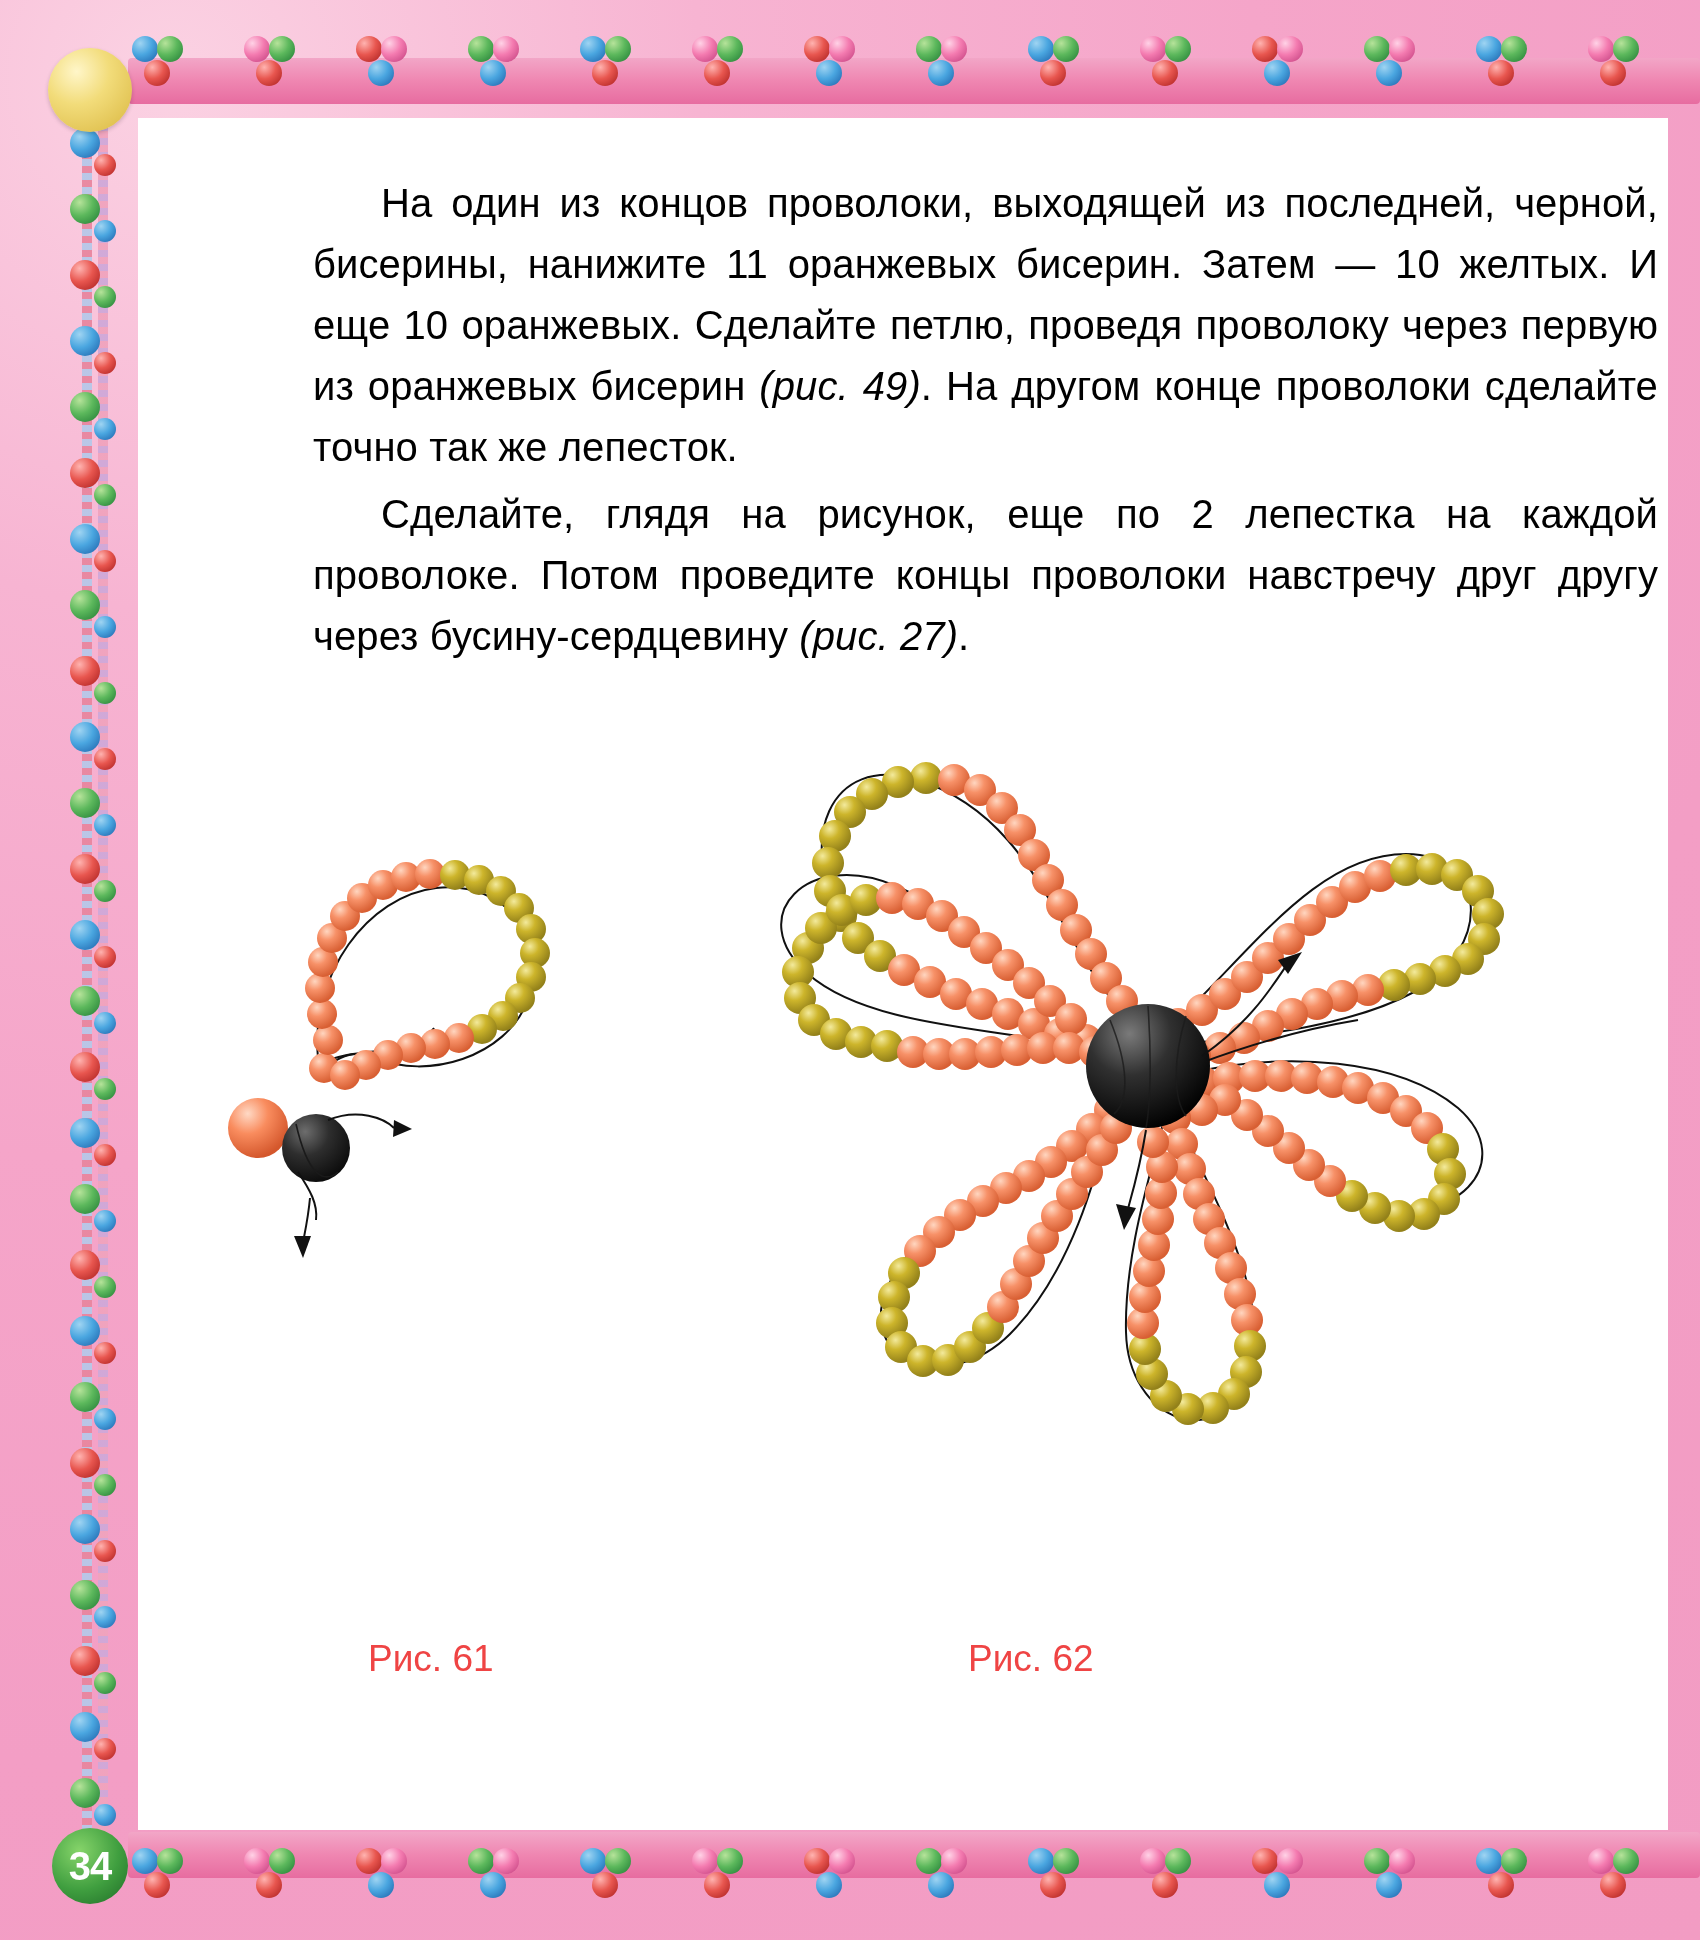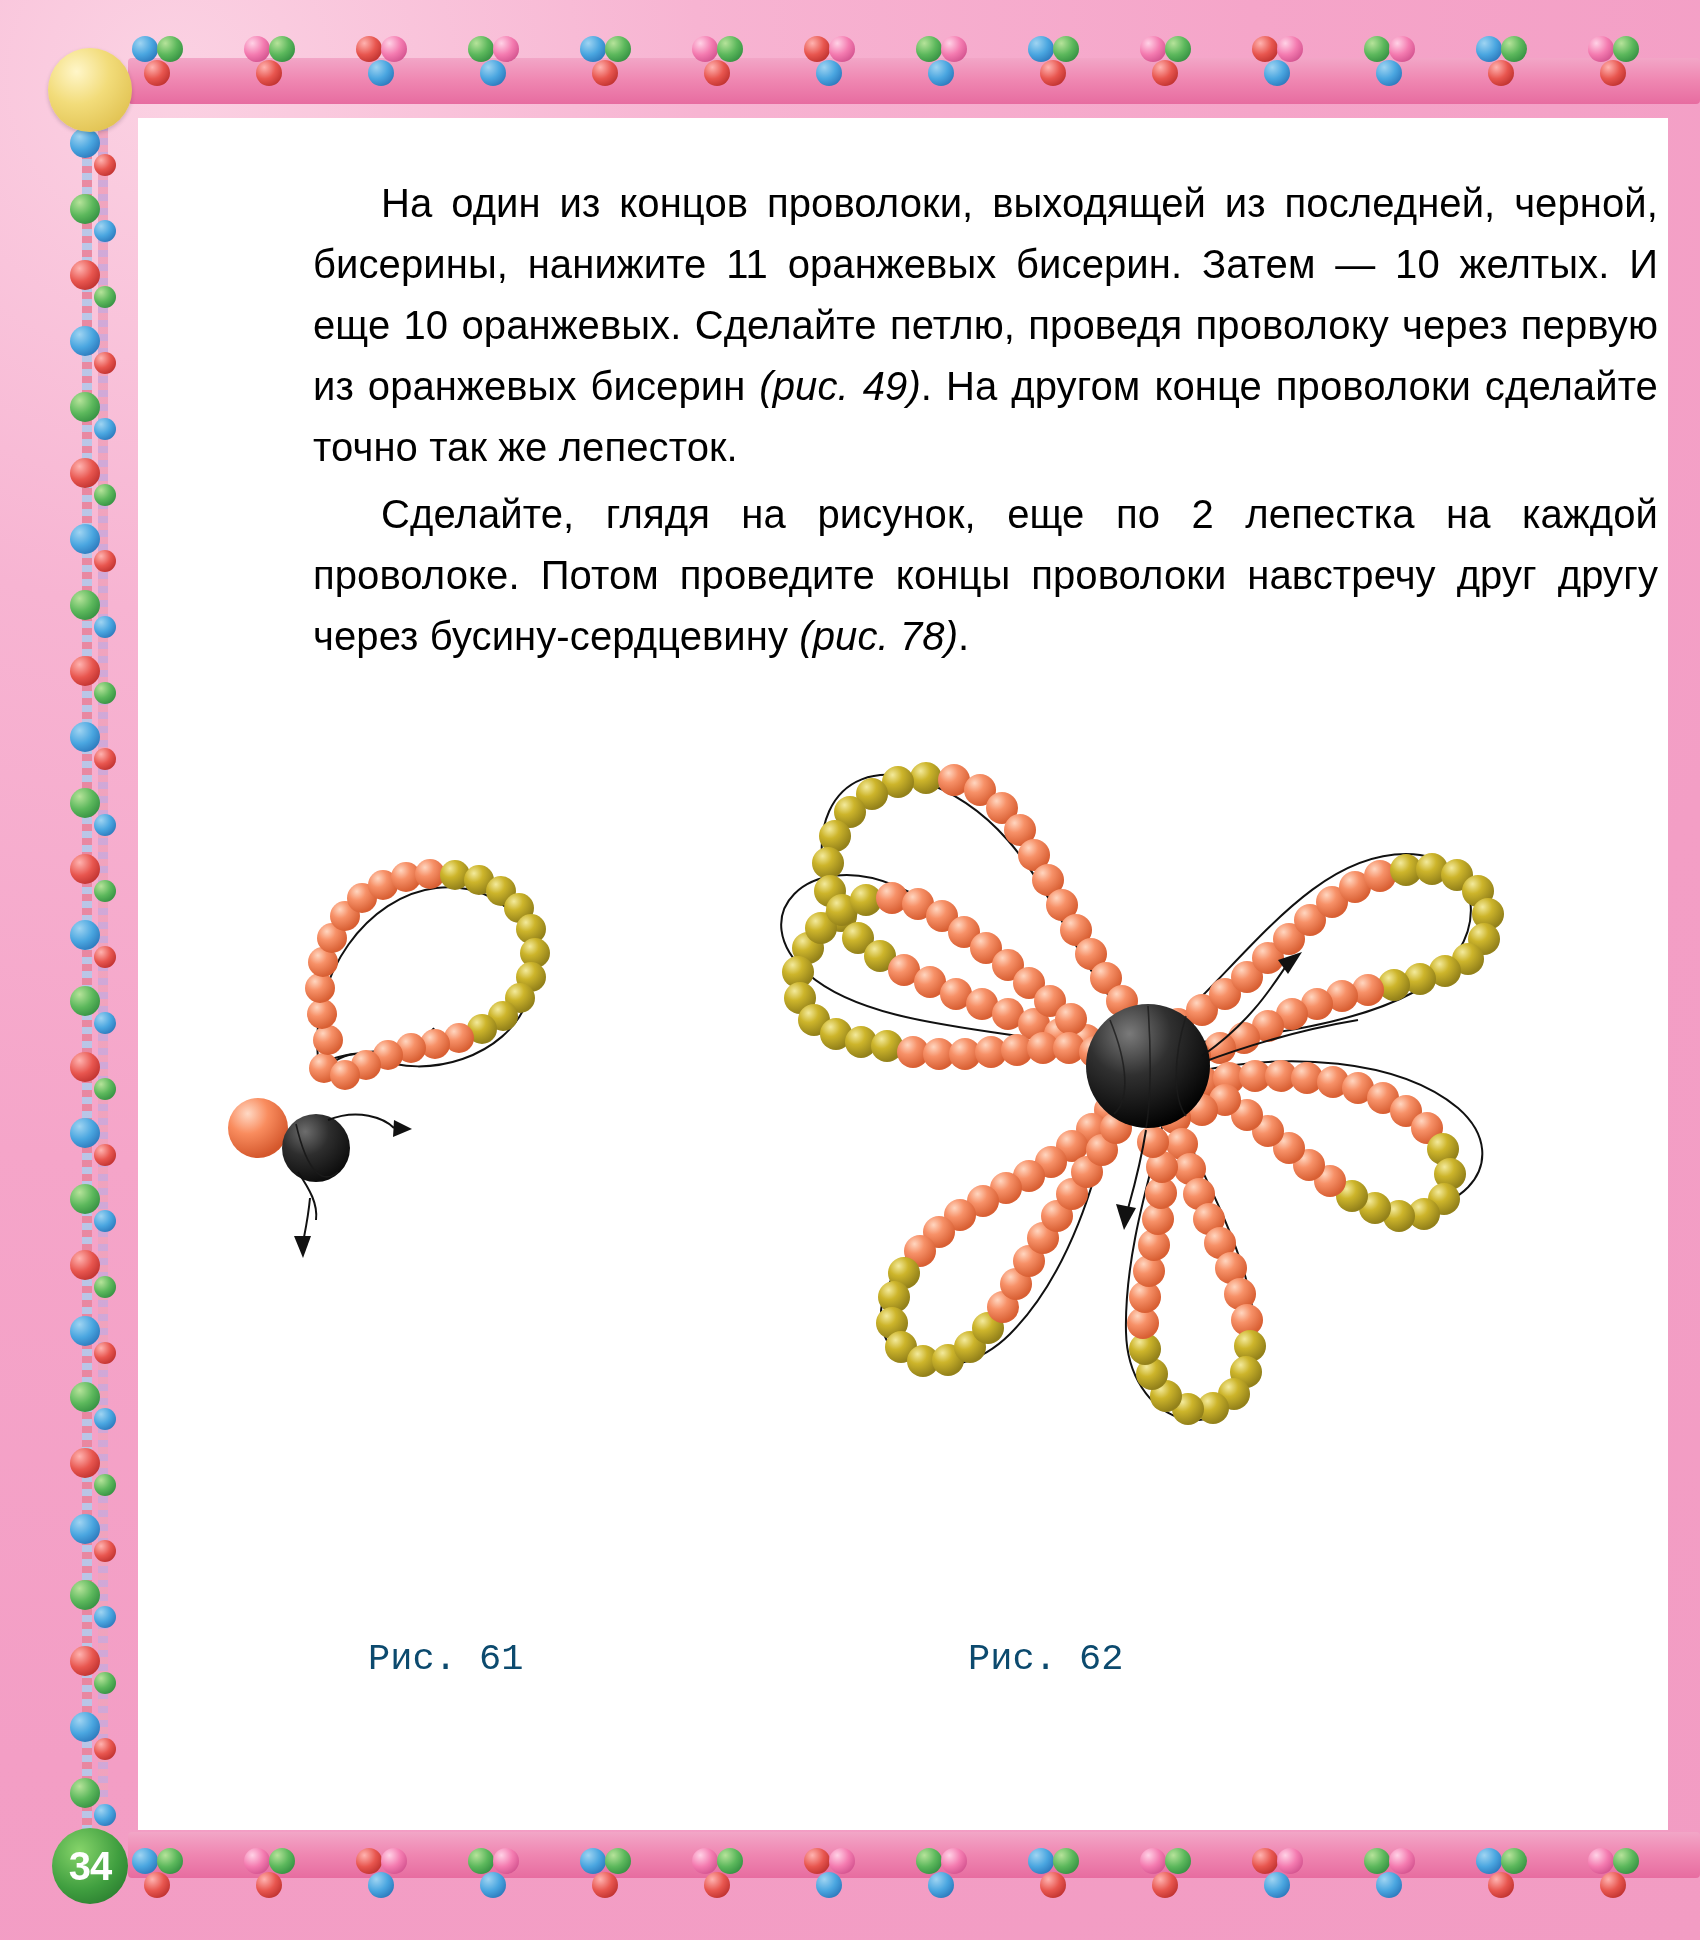--- a/index.html
+++ b/index.html
@@ -189,39 +189,39 @@
   .figures {
     position: absolute;
     left: 0;
     top: 500px;
     width: 1530px;
     height: 1080px;
   }
   .fig-caption {
     position: absolute;
     font-size: 37px;
-    color: #0c4a6e;
-    font-family: Liberation Mono, monospace;
+    color: #ef4444;
+    font-family: Liberation Sans, sans-serif;
   }
   .cap61 { left: 230px; top: 1020px; }
   .cap62 { left: 830px; top: 1020px; }
 
   svg { display: block; }
 </style>
 </head>
 <body>
 
 <div class="page">
   <div class="page-bg"></div>
 
   <div class="sheet">
 
     <div class="text-block">
       <p><span>На  один из концов проволоки, выходящей из последней, черной,  бисерины,  нанижите 11 оранжевых бисерин. Затем — 10 желтых. И еще 10 оранжевых. Сделайте петлю, проведя проволоку через первую из оранжевых бисерин </span><em>(рис. 49)</em><span>. На другом конце проволоки сделайте точно так же лепесток.</span></p>
-      <p><span>Сделайте, глядя на рисунок, еще по 2 лепестка на каждой проволоке. Потом проведите концы проволоки навстречу друг другу через бусину-сердцевину </span><em>(рис. 78)</em><span>.</span></p>
+      <p><span>Сделайте, глядя на рисунок, еще по 2 лепестка на каждой проволоке. Потом проведите концы проволоки навстречу друг другу через бусину-сердцевину </span><em>(рис. 27)</em><span>.</span></p>
     </div>
 
     <div class="figures">
 
       <svg width="520" height="700" viewBox="0 0 520 700" style="position:absolute;left:60px;top:110px;">
         <defs>
           <radialGradient id="gOr" cx="33%" cy="28%" r="72%">
             <stop offset="0%" stop-color="#ffd6c0"></stop>
             <stop offset="42%" stop-color="#f79168"></stop>
             <stop offset="100%" stop-color="#d85f33"></stop>

